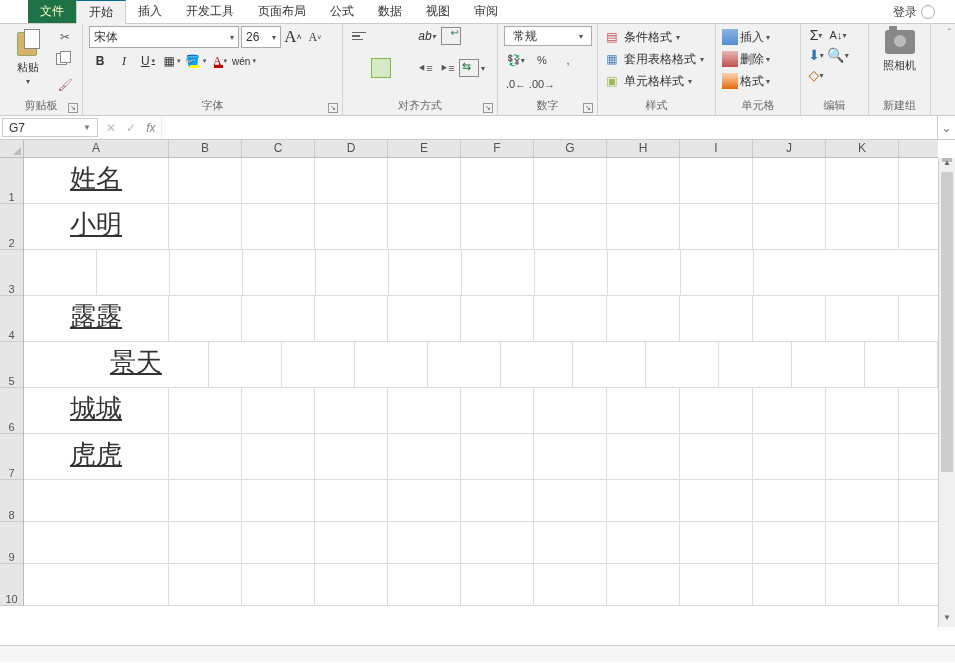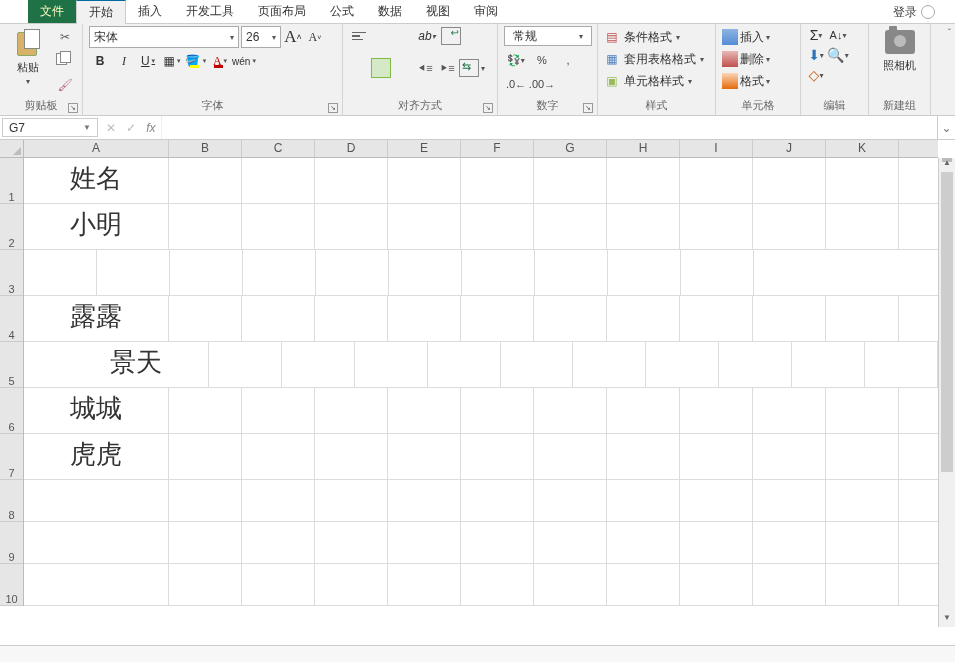--- a/index.html
+++ b/index.html
@@ -93,21 +93,21 @@
   .fx-expand { width:18px; display:flex; align-items:center; justify-content:center; border-left:1px solid #ccc; color:#777; cursor:pointer;}
 
   
   .sheet { position:relative; height:505px; overflow:hidden; }
   .corner { position:absolute; left:0; top:0; width:24px; height:18px; background:#e6e6e6; border-right:1px solid #bbb; border-bottom:1px solid #bbb; }
   .corner::after { content:""; position:absolute; right:2px; bottom:2px; border-left:8px solid transparent; border-bottom:8px solid #bdbdbd; }
   .col-headers { position:absolute; left:24px; top:0; right:17px; height:18px; display:flex; background:#e6e6e6; border-bottom:1px solid #bbb;}
   .ch { border-right:1px solid #ccc; text-align:center; font-size:12px; color:#555; line-height:17px; cursor:pointer; }
   .row-headers { position:absolute; left:0; top:18px; width:24px; background:#e6e6e6; border-right:1px solid #bbb; }
   .rh { border-bottom:1px solid #ccc; text-align:center; font-size:11px; color:#555; display:flex; align-items:flex-end; justify-content:center; cursor:pointer;}
-  .cells { position:absolute; left:24px; top:18px; right:17px; bottom:18px; }
+  .cells { position:absolute; left:24px; top:18px; right:17px; bottom:18px;text-decoration:underline; }
   .cellrow { display:flex; border-bottom:1px solid #dcdcdc; }
   .cell { border-right:1px solid #dcdcdc; height:100%; font-family:SimSun, serif; font-size:26px; text-align:center; line-height:1.6; overflow:hidden; white-space:nowrap;}
   .colA{width:145px} .colB{width:73px} .colC{width:73px} .colD{width:73px} .colE{width:73px} .colF{width:73px} .colG{width:73px} .colH{width:73px} .colI{width:73px} .colJ{width:73px} .colK{width:73px}
   .vscroll { position:absolute; right:0; top:18px; width:17px; bottom:18px; background:#f0f0f0; border-left:1px solid #ccc;}
   .vscroll .thumb { position:absolute; left:2px; right:2px; top:14px; height:300px; background:#cdcdcd; }
   .vscroll .arr { position:absolute; left:0; right:0; height:14px; text-align:center; font-size:8px; color:#666; }
   .vscroll .arr.up{top:0} .vscroll .arr.dn{bottom:0}
   .vscroll .split { position:absolute; left:3px; right:3px; top:0; height:4px; background:#bbb; }
 
   .bottom-strip { height:17px; border-top:1px solid #ccc; background:#f7f7f7; }

